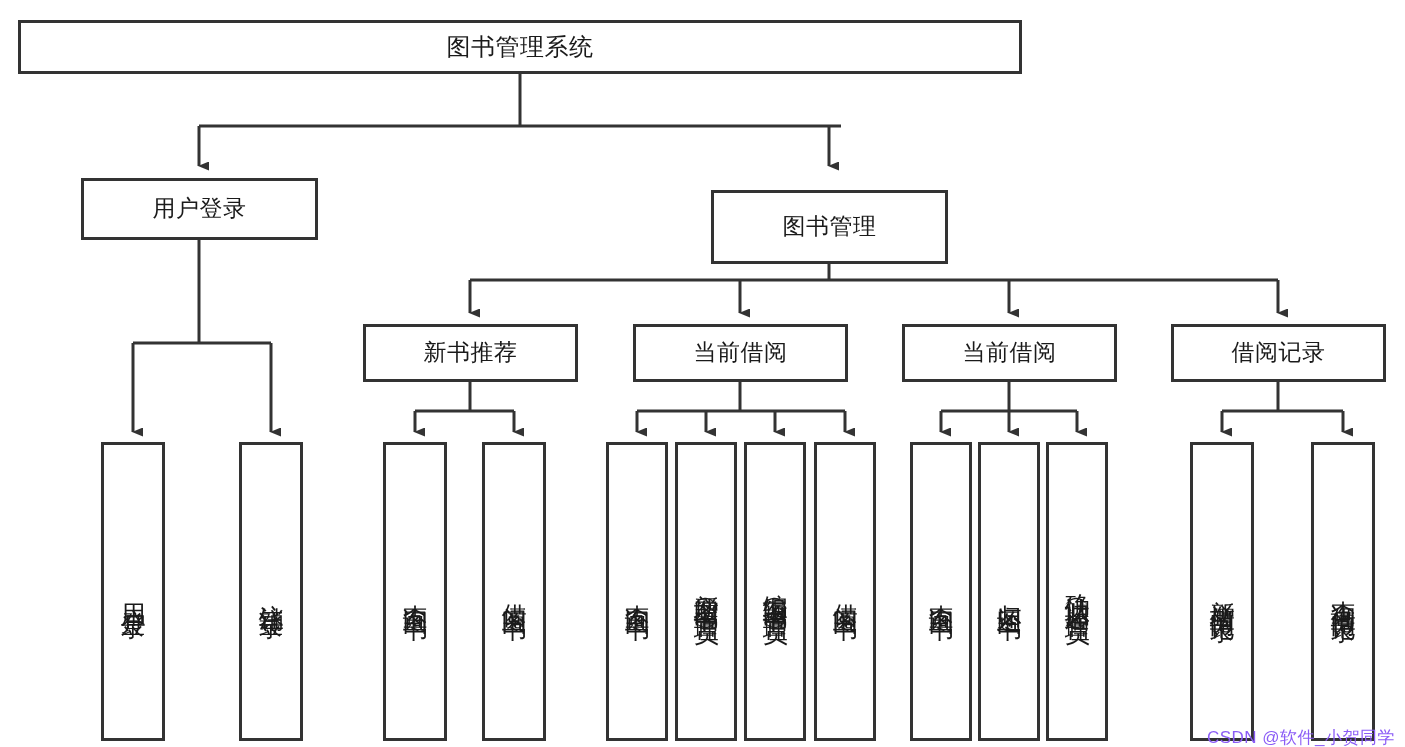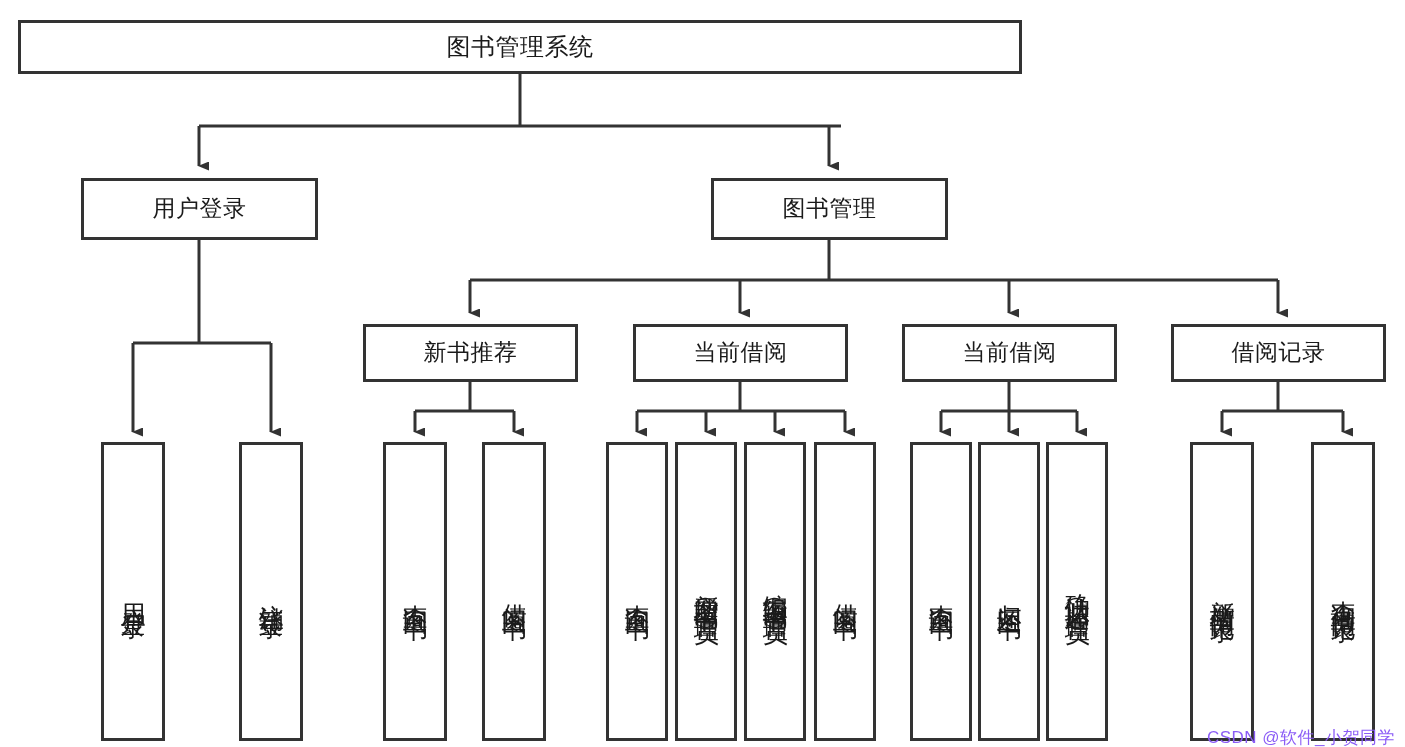--- a/index.html
+++ b/index.html
@@ -125,21 +125,21 @@
     </g>
   </svg>
 
   <div class="node horizontal root" style="left:18px; top:12px; width:1004px; height:54px;">
     <span class="label">图书管理系统</span>
   </div>
 
   <div class="node horizontal" style="left:81px; top:170px; width:237px; height:62px;">
     <span class="label">用户登录</span>
   </div>
-  <div class="node horizontal" style="left:711px; top:170px; width:237px; height:62px;">
+  <div class="node horizontal" style="left:711px; top:182px; width:237px; height:74px;">
     <span class="label">图书管理</span>
   </div>
 
   <div class="node horizontal" style="left:363px; top:316px; width:215px; height:58px;">
     <span class="label">新书推荐</span>
   </div>
   <div class="node horizontal" style="left:633px; top:316px; width:215px; height:58px;">
     <span class="label">当前借阅</span>
   </div>
   <div class="node horizontal" style="left:902px; top:316px; width:215px; height:58px;">

